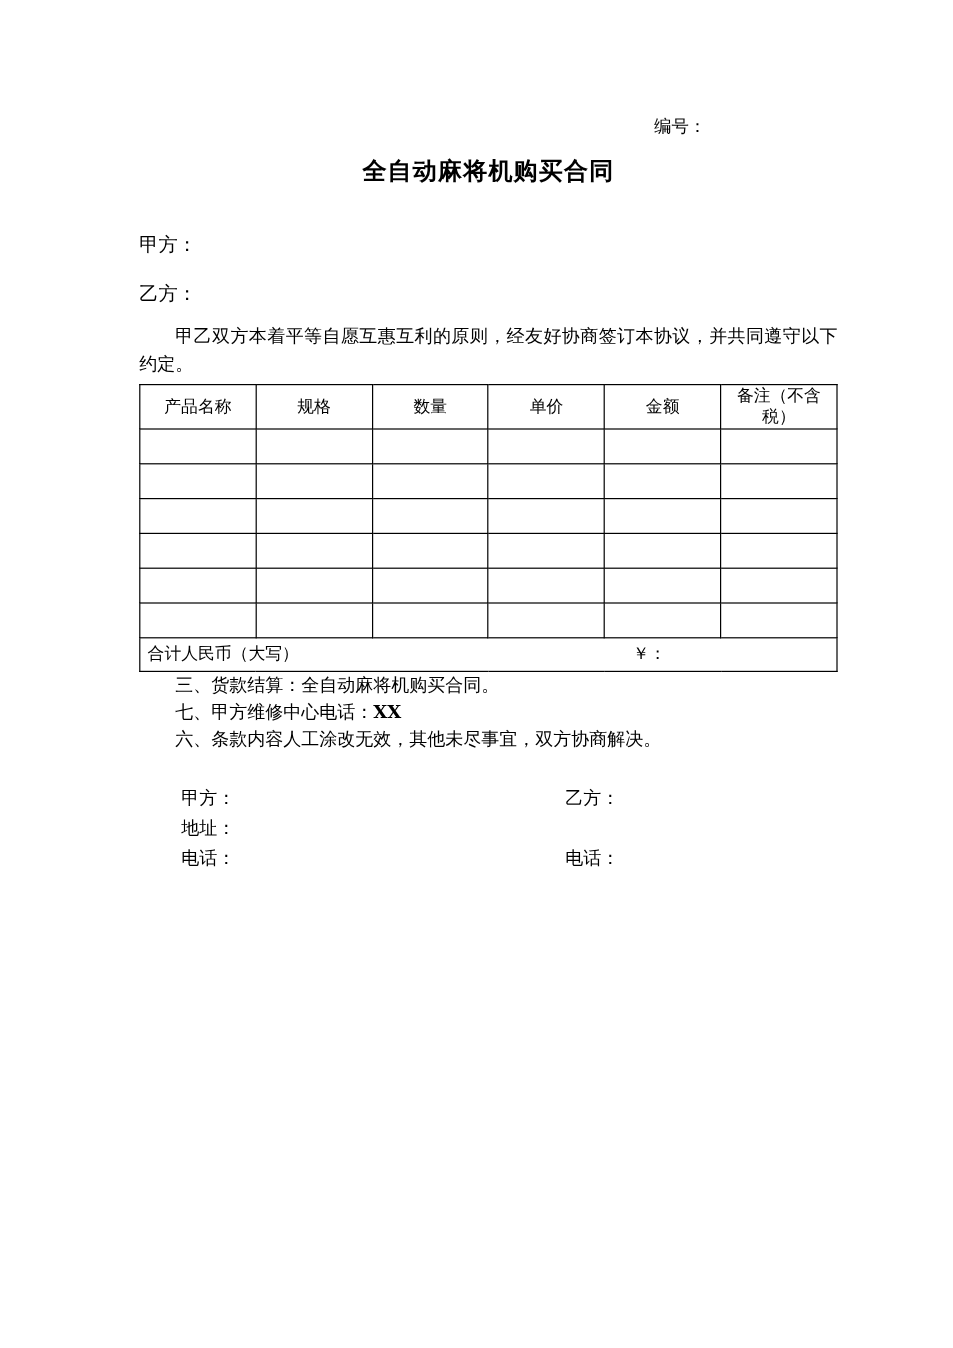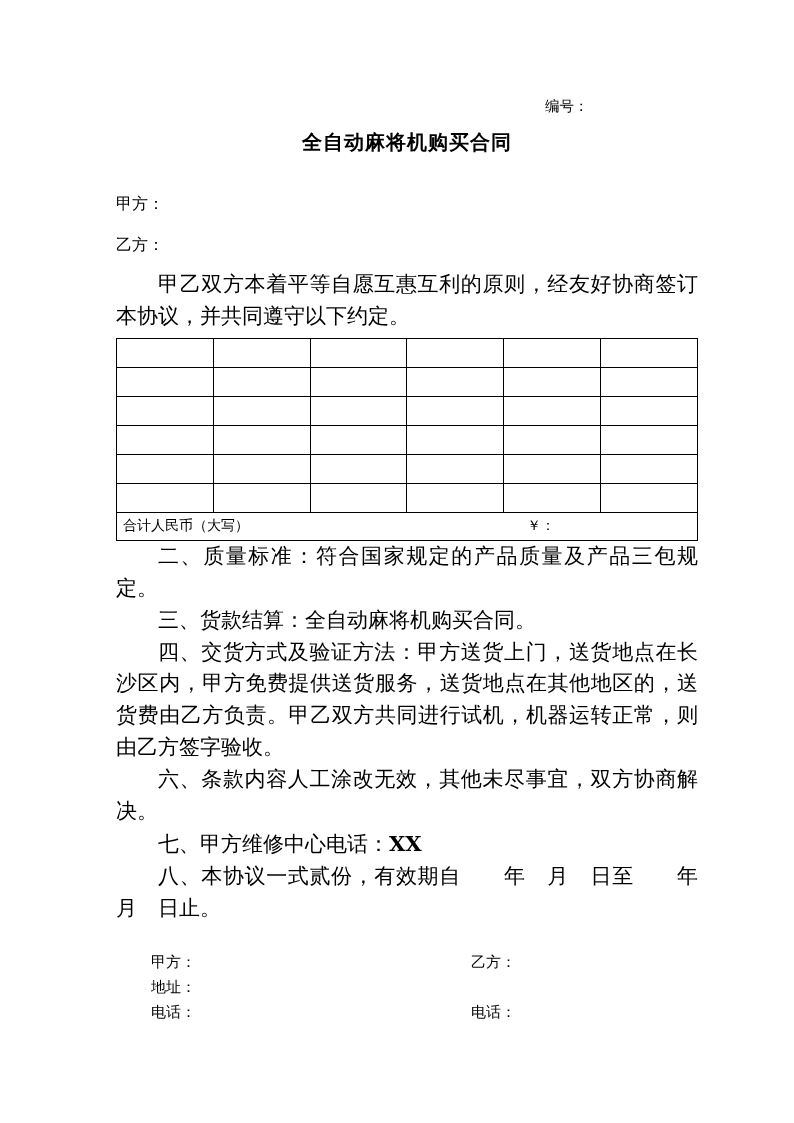--- a/index.html
+++ b/index.html
@@ -46,21 +46,21 @@
   
   .party-top {
     font-size: 16px;
     line-height: 1.35;
   }
   .party-jia-top { margin-top: 38px; }
   .party-yi-top  { margin-top: 20px; }
 
   
   .para {
-    font-size: 21px;
+    font-size: 15px;
     line-height: 1.52;
     text-align: justify;
     text-justify: inter-ideograph;
   }
   .indent2 { text-indent: 2em; }
   .p-intro { margin-top: 13px; }
   .p-tight { margin-top: 0; }
 
   
   table.goods {
@@ -121,20 +121,28 @@
     <div class="doc-title">全自动麻将机购买合同</div>
 
     <div class="party-top party-jia-top">甲方：</div>
     <div class="party-top party-yi-top">乙方：</div>
 
     <div class="para indent2 p-intro">甲乙双方本着平等自愿互惠互利的原则，经友好协商签订本协议，并共同遵守以下约定。</div>
 
 
     <table class="goods">
       <tbody>
+        <tr class="head">
+          <td>产品名称</td>
+          <td>规格</td>
+          <td>数量</td>
+          <td>单价</td>
+          <td>金额</td>
+          <td>备注（不含税）</td>
+        </tr>
 
         <tr class="body">
           <td></td>
           <td></td>
           <td></td>
           <td></td>
           <td></td>
           <td></td>
         </tr>
         <tr class="body">
@@ -182,26 +190,23 @@
           <td colspan="6">
             <span class="total-inner">
               <span>合计人民币（大写）</span>
               <span class="yen">￥：</span>
             </span>
           </td>
         </tr>
       </tbody>
     </table>
 
-    <div class="para indent2">二、质量标准：符合国家规定的产品质量及产品三包规定。</div>
     <div class="para indent2">三、货款结算：全自动麻将机购买合同。</div>
-    <div class="para indent2">四、交货方式及验证方法：甲方送货上门，送货地点在长沙区内，甲方免费提供送货服务，送货地点在其他地区的，送货费由乙方负责。甲乙双方共同进行试机，机器运转正常，则由乙方签字验收。</div>
+    <div class="para indent2"><span>七、甲方维修中心电话：</span><span class="bold">XX</span></div>
     <div class="para indent2">六、条款内容人工涂改无效，其他未尽事宜，双方协商解决。</div>
-    <div class="para indent2"><span>七、甲方维修中心电话：</span><span class="bold">XX</span></div>
-    <div class="para indent2">八、本协议一式贰份，有效期自　　年　月　日至　　年　月　日止。</div>
 
     <div class="sign-block">
       <div class="sign-left">
         <div class="sign-line">甲方：</div>
         <div class="sign-line">地址：</div>
         <div class="sign-line">电话：</div>
       </div>
       <div class="sign-right">
         <div class="sign-line">乙方：</div>
         <div class="sign-gap"></div>

